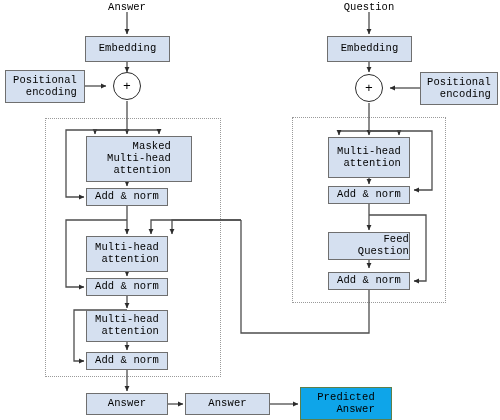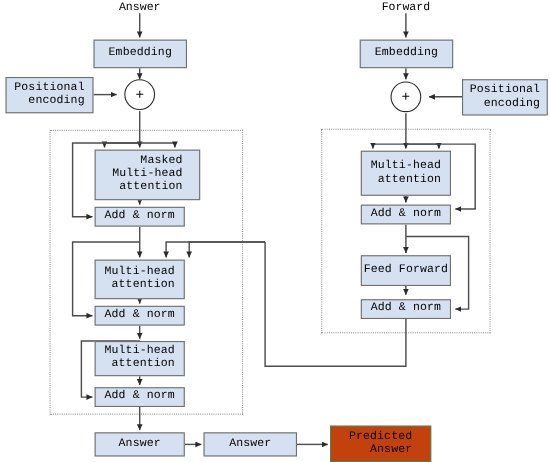--- a/index.html
+++ b/index.html
@@ -119,37 +119,37 @@
   </svg>
 
   <div class="label" style="left:97px;top:1px;width:60px;">Answer</div>
 
   <div class="node" style="left: 85px; top: 36px; width: 85px; height: 26px; background: rgb(213, 224, 240); border-color: rgb(111, 111, 111);">Embedding</div>
 
   <div class="node" style="left: 5px; top: 70px; width: 80px; height: 33px; background: rgb(213, 224, 240); border-color: rgb(111, 111, 111);">Positional<br>encoding</div>
 
   <div class="plus" style="left:113px;top:72px;width:28px;height:28px;">+</div>
 
-  <div class="node" style="left: 86px; top: 136px; width: 96px; height: 46px; background: rgb(213, 224, 240); border-color: rgb(111, 111, 111);">Masked<br>Multi-head<br>attention</div>
+  <div class="node" style="left: 86px; top: 136px; width: 106px; height: 46px; background: rgb(213, 224, 240); border-color: rgb(111, 111, 111);">Masked<br>Multi-head<br>attention</div>
   <div class="node" style="left: 86px; top: 188px; width: 82px; height: 18px; background: rgb(213, 224, 240); border-color: rgb(111, 111, 111);">Add &amp; norm</div>
   <div class="node" style="left: 86px; top: 236px; width: 82px; height: 36px; background: rgb(213, 224, 240); border-color: rgb(111, 111, 111);">Multi-head<br>attention</div>
   <div class="node" style="left: 86px; top: 278px; width: 82px; height: 18px; background: rgb(213, 224, 240); border-color: rgb(111, 111, 111);">Add &amp; norm</div>
   <div class="node" style="left: 86px; top: 310px; width: 82px; height: 32px; background: rgb(213, 224, 240); border-color: rgb(111, 111, 111);">Multi-head<br>attention</div>
   <div class="node" style="left: 86px; top: 352px; width: 82px; height: 18px; background: rgb(213, 224, 240); border-color: rgb(111, 111, 111);">Add &amp; norm</div>
 
-  <div class="label" style="left:339px;top:1px;width:60px;">Forward</div>
+  <div class="label" style="left:339px;top:1px;width:60px;">Question</div>
 
   <div class="node" style="left: 327px; top: 36px; width: 85px; height: 26px; background: rgb(213, 224, 240); border-color: rgb(111, 111, 111);">Embedding</div>
 
   <div class="node" style="left: 420px; top: 72px; width: 78px; height: 33px; background: rgb(213, 224, 240); border-color: rgb(111, 111, 111);">Positional<br>encoding</div>
 
   <div class="plus" style="left:355px;top:74px;width:28px;height:28px;">+</div>
 
   <div class="node" style="left: 328px; top: 137px; width: 82px; height: 41px; background: rgb(213, 224, 240); border-color: rgb(111, 111, 111);">Multi-head<br>attention</div>
   <div class="node" style="left: 328px; top: 186px; width: 82px; height: 18px; background: rgb(213, 224, 240); border-color: rgb(111, 111, 111);">Add &amp; norm</div>
-  <div class="node" style="left: 328px; top: 232px; width: 82px; height: 28px; background: rgb(213, 224, 240); border-color: rgb(111, 111, 111);">Feed Forward</div>
+  <div class="node" style="left: 328px; top: 232px; width: 82px; height: 28px; background: rgb(213, 224, 240); border-color: rgb(111, 111, 111);">Feed Question</div>
   <div class="node" style="left: 328px; top: 272px; width: 82px; height: 18px; background: rgb(213, 224, 240); border-color: rgb(111, 111, 111);">Add &amp; norm</div>
 
   <div class="node" style="left: 86px; top: 393px; width: 82px; height: 22px; background: rgb(213, 224, 240); border-color: rgb(111, 111, 111);">Answer</div>
   <div class="node" style="left: 185px; top: 393px; width: 85px; height: 22px; background: rgb(213, 224, 240); border-color: rgb(111, 111, 111);">Answer</div>
-  <div class="node green" style="left: 300px; top: 387px; width: 92px; height: 33px; background: #c2410c; border-color: rgb(93, 127, 74);">Predicted<br>Answer</div>
+  <div class="node green" style="left: 300px; top: 387px; width: 92px; height: 33px; background: #0ea5e9; border-color: rgb(93, 127, 74);">Predicted<br>Answer</div>
 
 </div>
 
 </body></html>

